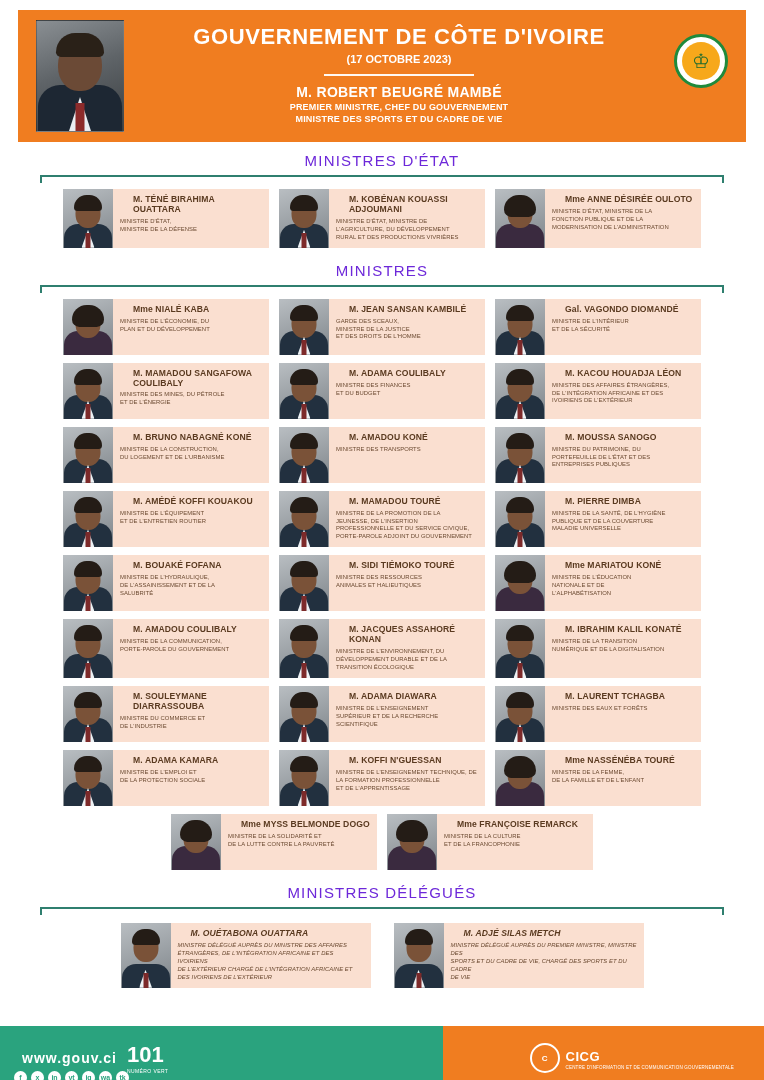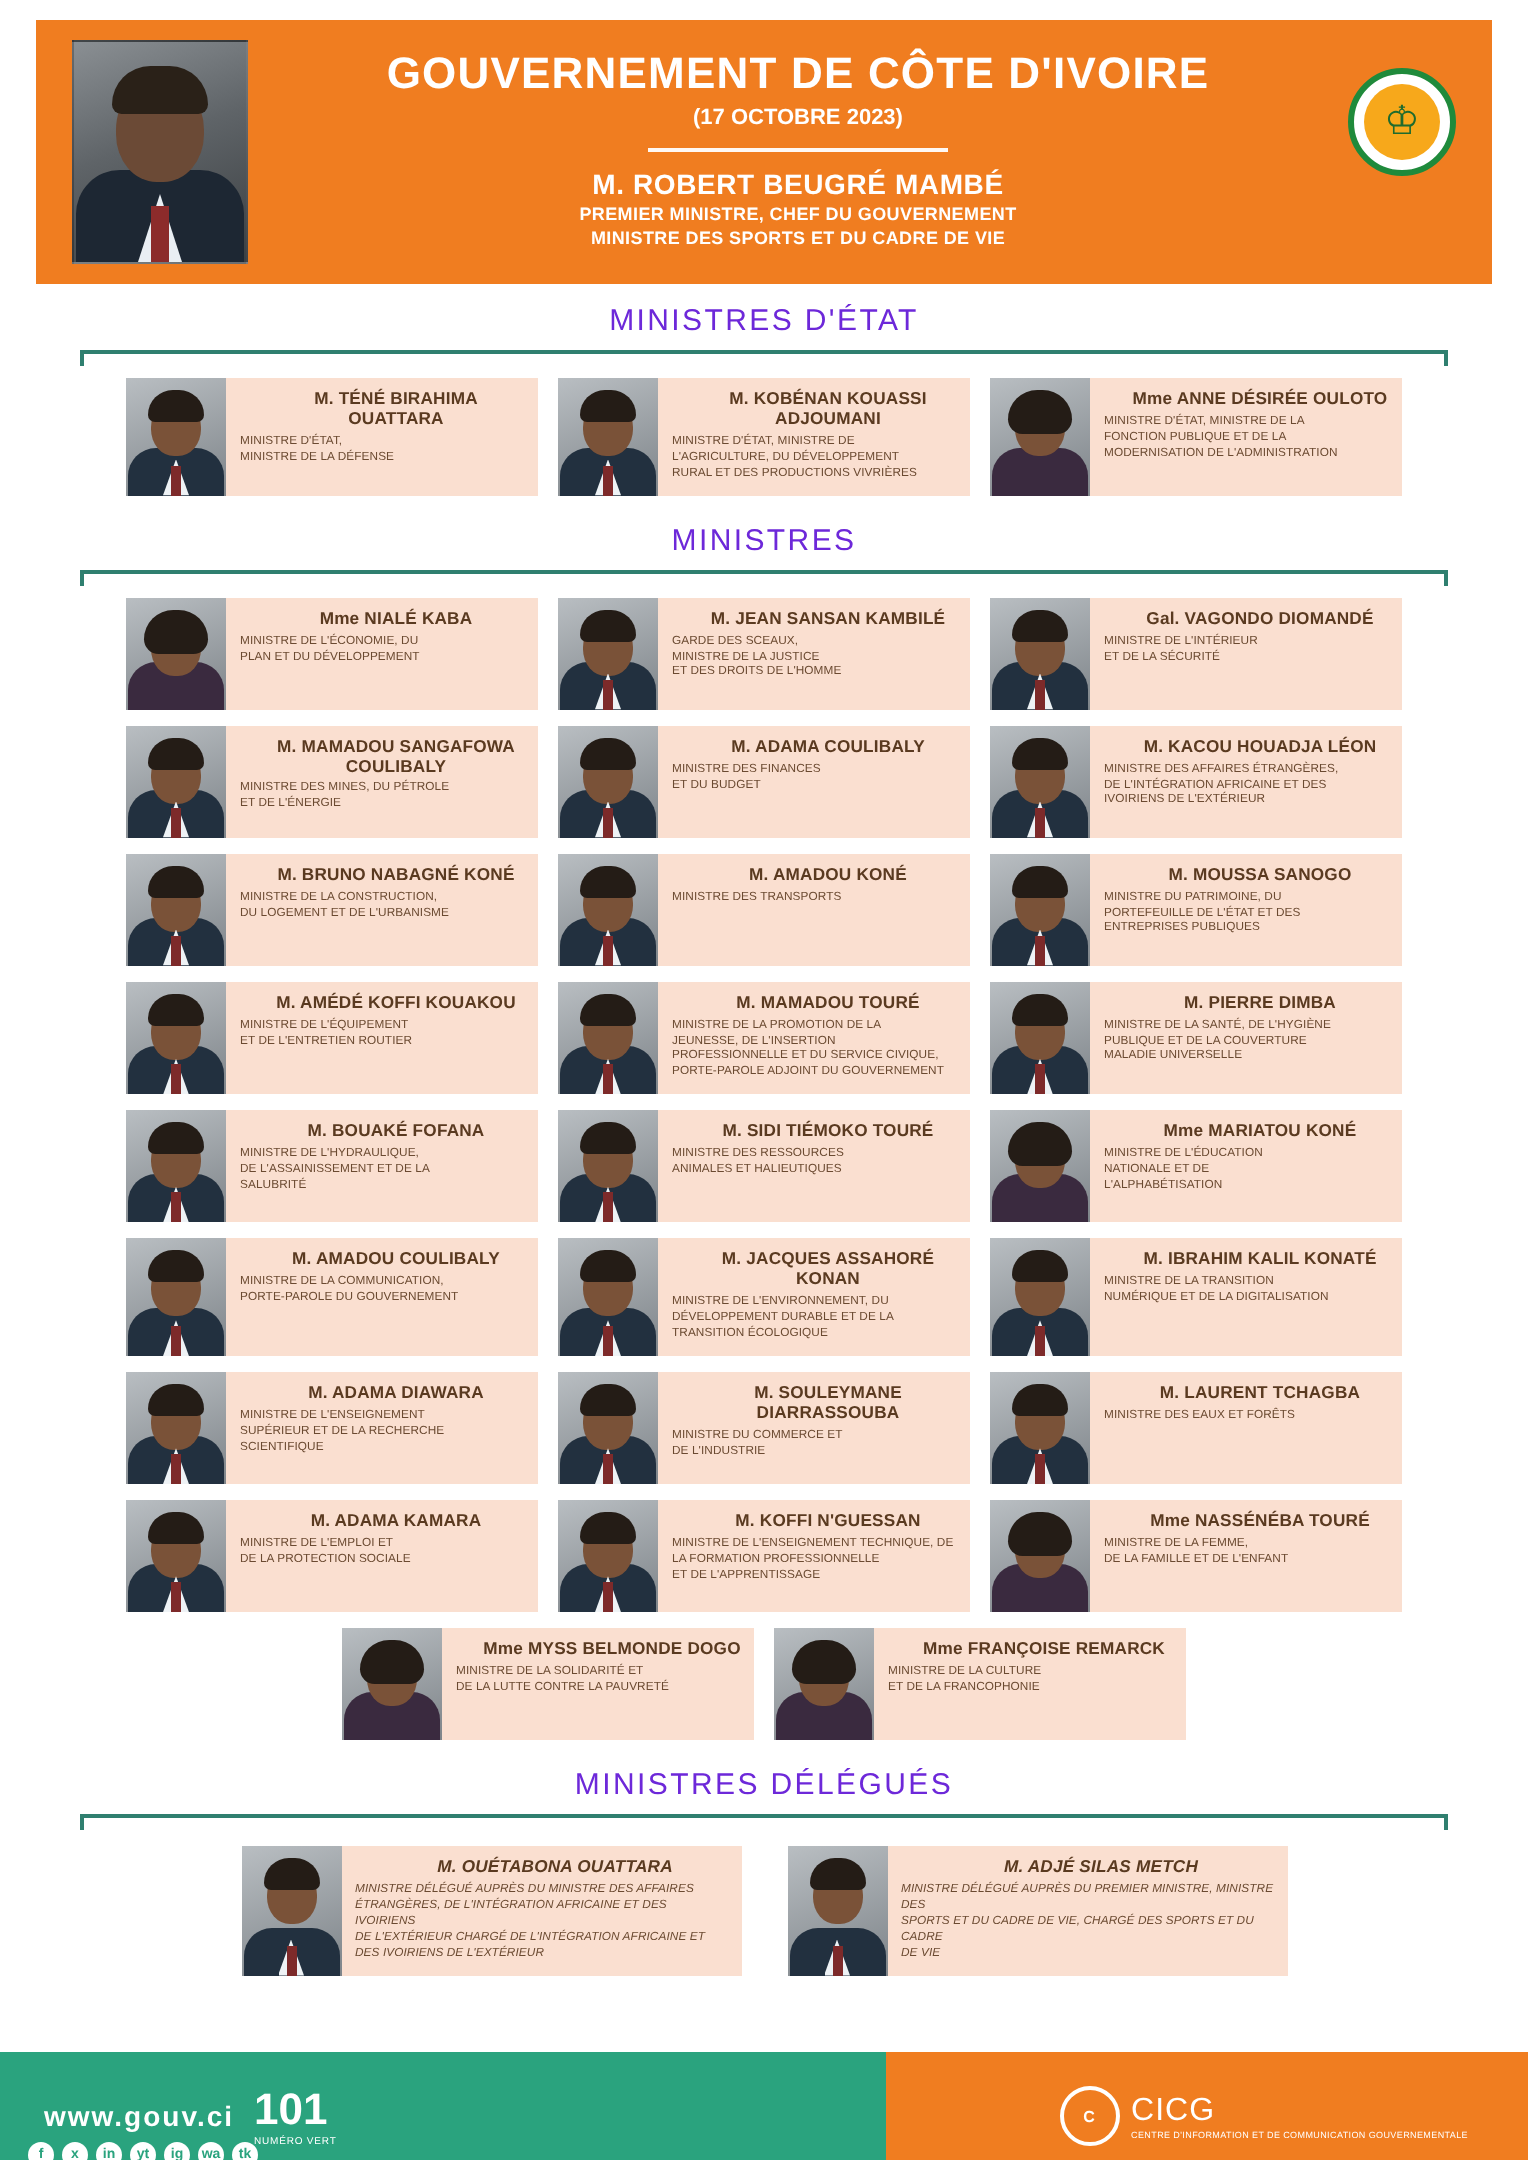--- a/index.html
+++ b/index.html
@@ -139,21 +139,21 @@
   .card .photo .tie {
     position:absolute; left:50%; bottom:0; transform:translateX(-50%);
     width:5px; height:15px; background:#7d2a2a;
   }
   .card.f .photo .hair { width:32px; height:22px; border-radius: 16px 16px 8px 8px; }
   .card.f .photo .torso { background:#3a2a3f; }
 
   .card .info { flex: 1 1 auto; padding: 6px 6px 6px 7px; }
   .card .name {
     font-size: 8.6px; font-weight: bold; color: #5a3a20; letter-spacing:.1px;
-    text-align: center; line-height: 1.15; margin-bottom: 3px; margin-left: 13px;
+    text-align: left; line-height: 1.15; margin-bottom: 3px; margin-left: 13px;
   }
   .card .role {
     font-size: 5.9px; color: #6b4a31; line-height: 1.35; letter-spacing:.05px;
   }
 
   .ministres-detat .card { width: 206px; }
 
   
   .footer {
     position: absolute; left: 0; bottom: 0; width: 764px; height: 64px;
@@ -171,21 +171,21 @@
     font-weight:bold;
   }
   .cicg {
     position:absolute; right: 30px; top: 50%; transform: translateY(-50%);
     display:flex; align-items:center; gap:6px; color:#ffffff;
   }
   .cicg .ring {
     width: 30px; height:30px; border-radius:50%; border:2px solid #ffffff;
     display:flex;align-items:center;justify-content:center; font-size:8px; font-weight:bold;
   }
-  .cicg .label { font-size: 16px; font-weight: normal; letter-spacing:.5px; }
+  .cicg .label { font-size: 13px; font-weight: bold; letter-spacing:.5px; }
   .cicg .sub { font-size: 4.5px; display:block; letter-spacing:.2px; font-weight:normal; }
 </style>
 </head>
 <body>
 
 <div class="page">
 
   <div class="header">
     <div class="header-photo">
       <div class="body"></div>
@@ -509,36 +509,36 @@
         <div class="card">
           <div class="photo">
             <div class="bg"></div>
             <div class="torso"></div>
             <div class="face"></div>
             <div class="hair"></div>
             <div class="collar"></div>
             <div class="tie"></div>
           </div>
           <div class="info">
+            <div class="name">M. SOULEYMANE DIARRASSOUBA</div>
+            <div class="role">MINISTRE DU COMMERCE ET<br>DE L'INDUSTRIE</div>
+          </div>
+        </div>
+        <div class="card">
+          <div class="photo">
+            <div class="bg"></div>
+            <div class="torso"></div>
+            <div class="face"></div>
+            <div class="hair"></div>
+            <div class="collar"></div>
+            <div class="tie"></div>
+          </div>
+          <div class="info">
             <div class="name">M. ADAMA DIAWARA</div>
             <div class="role">MINISTRE DE L'ENSEIGNEMENT<br>SUPÉRIEUR ET DE LA RECHERCHE<br>SCIENTIFIQUE</div>
-          </div>
-        </div>
-        <div class="card">
-          <div class="photo">
-            <div class="bg"></div>
-            <div class="torso"></div>
-            <div class="face"></div>
-            <div class="hair"></div>
-            <div class="collar"></div>
-            <div class="tie"></div>
-          </div>
-          <div class="info">
-            <div class="name">M. SOULEYMANE DIARRASSOUBA</div>
-            <div class="role">MINISTRE DU COMMERCE ET<br>DE L'INDUSTRIE</div>
           </div>
         </div>
         <div class="card">
           <div class="photo">
             <div class="bg"></div>
             <div class="torso"></div>
             <div class="face"></div>
             <div class="hair"></div>
             <div class="collar"></div>
             <div class="tie"></div>

